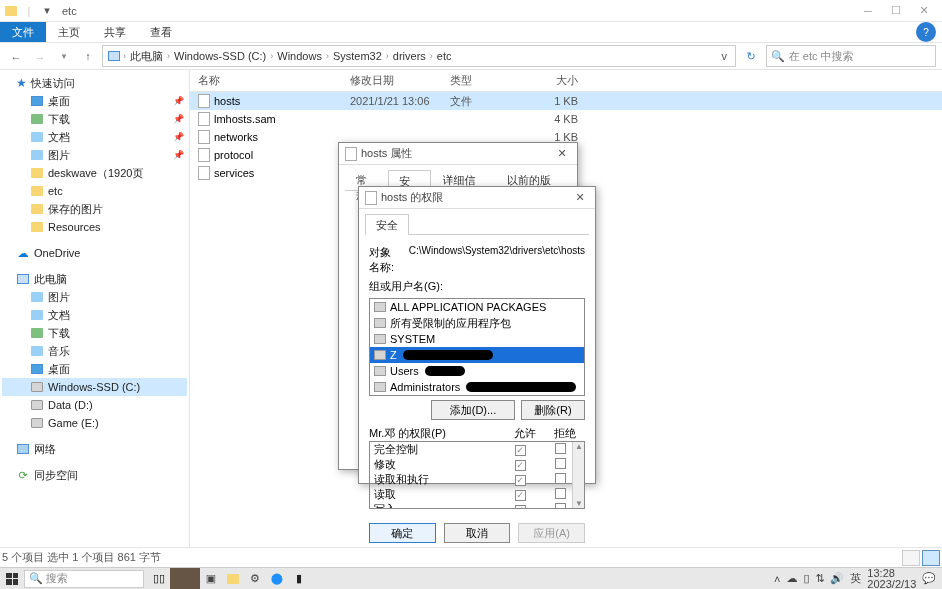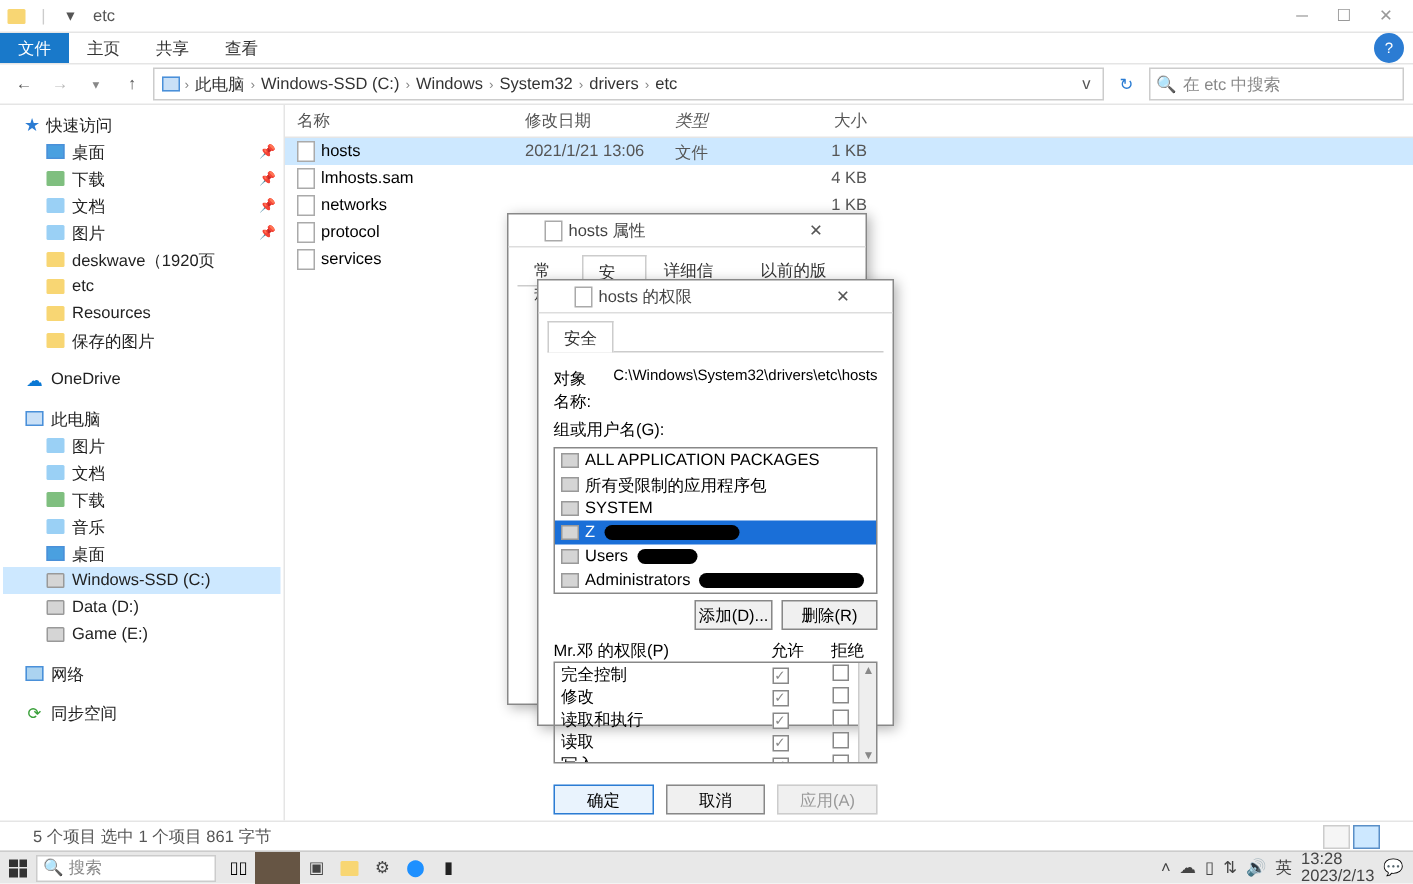--- a/index.html
+++ b/index.html
@@ -42,47 +42,47 @@
 .nt-sep { height: 8px; }
 .folder-ico { width: 12px; height: 10px; background: #f8d673; border-radius: 1px; }
 .disk-ico { width: 12px; height: 10px; background: #d5d5d5; border: 1px solid #999; border-radius: 1px; }
 .thispc-ico { width: 12px; height: 10px; background: #c9e0f7; border: 1px solid #4a90d9; }
 
 
 .filepane { flex: 1; position: relative; }
 .fl-header { display: flex; height: 22px; align-items: center; border-bottom: 1px solid #e5e5e5; color: #555; }
 .col-name { width: 160px; padding-left: 8px;}
 .col-date { width: 100px; }
-.col-type { width: 70px; font-style: italic; }
+.col-type { width: 70px; }
 .col-size { width: 70px; text-align: right; padding-right: 12px;}
 .fl-row { display: flex; height: 18px; align-items: center; }
 .fl-row.selected { background: #cde8ff; }
 .fl-row .fname { width: 160px; padding-left: 8px; display: flex; align-items: center; gap: 4px;}
 .fl-row .fdate { width: 100px; color: #555;}
 .fl-row .ftype { width: 70px; color: #555;}
 .fl-row .fsize { width: 70px; text-align: right; padding-right: 12px; color: #555;}
 .file-ico { width: 12px; height: 14px; background: #fff; border: 1px solid #aaa; }
 
 
-.statusbar { position: absolute; left: 0; right: 0; bottom: 22px; height: 20px; display: flex; align-items: center; padding: 0 22px; color: #555; border-top: 1px solid #e5e5e5; background: #fff; font-size: 10px;}
+.statusbar { position: absolute; left: 0; right: 0; bottom: 22px; height: 20px; display: flex; align-items: center; padding: 0 2px; color: #555; border-top: 1px solid #e5e5e5; background: #fff; font-size: 10px;}
 .statusbar .views { margin-left: auto; display: flex; gap: 2px; }
 .statusbar .view-btn { width: 18px; height: 16px; border: 1px solid #ccc; background: #f5f5f5;}
 .statusbar .view-btn.active { background: #cde8ff; border-color: #5a8fc7;}
 
 
 .taskbar { position: absolute; left:0; right:0; bottom:0; height: 22px; background: #e8e8e8; display: flex; align-items: center; border-top: 1px solid #ccc;}
 .taskbar .start { width: 24px; height:22px; display:flex; align-items:center; justify-content:center;}
 .taskbar .searchbox { width: 120px; height: 18px; background:#fff; border:1px solid #ccc; display:flex; align-items:center; padding:0 4px; color:#888; margin-right:4px;}
 .taskbar .ticon { width: 22px; height:22px; display:flex; align-items:center; justify-content:center;}
 .taskbar .tray { margin-left:auto; display:flex; align-items:center; gap:6px; padding-right:6px; color:#444;}
 .taskbar .clock { font-size:9px; text-align:left; line-height:1;}
 
 
 .dialog { position: absolute; background: #fff; border: 1px solid #888; box-shadow: 2px 2px 8px rgba(0,0,0,.3);}
-.dlg-title { height: 22px; display:flex; align-items:center; padding: 0 24px; color:#444; border-bottom:1px solid #ddd;}
+.dlg-title { height: 22px; display:flex; align-items:center; padding: 0 6px; color:#444; border-bottom:1px solid #ddd;}
 .dlg-title .close { margin-left:auto; width:18px; text-align:center; color:#555;}
 .dlg-tabs { display:flex; height:22px; border-bottom:1px solid #ccc; margin:4px 6px 0;}
 .dlg-tab { padding:3px 10px; border:1px solid transparent; border-bottom:none; color:#333;}
 .dlg-tab.active { border-color:#ccc; background:#fff; position:relative; top:1px;}
 .dlg-body { padding: 6px 10px; }
 .dlg-buttons { display:flex; gap:8px; justify-content:flex-end; padding:8px 10px;}
 .dlg-btn { width:70px; height:20px; border:1px solid #888; background:#f0f0f0; display:flex; align-items:center; justify-content:center;}
 .dlg-btn.primary { border-color:#2b7cd3; background:#e9f3fd;}
 .dlg-btn.disabled { color:#999; border-color:#ccc;}
 
@@ -214,27 +214,27 @@
     <div class="nt-item indent">
         <span class="nt-ico">
           <span class="folder-ico"></span>
         </span>
         <span>etc</span>
       </div>
     <div class="nt-item indent">
         <span class="nt-ico">
           <span class="folder-ico"></span>
         </span>
+        <span>保存的图片</span>
+      </div>
+    <div class="nt-item indent">
+        <span class="nt-ico">
+          <span class="folder-ico"></span>
+        </span>
         <span>Resources</span>
-      </div>
-    <div class="nt-item indent">
-        <span class="nt-ico">
-          <span class="folder-ico"></span>
-        </span>
-        <span>保存的图片</span>
       </div>
     <div class="nt-sep"></div>
     <div class="nt-item">
         <span class="nt-ico" style="color:#0a78d4;">☁</span>
         <span>OneDrive</span>
       </div>
     <div class="nt-sep"></div>
     <div class="nt-item">
         <span class="nt-ico">
           <span class="thispc-ico"></span>
@@ -408,21 +408,21 @@
               <span>Users</span>
               <span class="redact" style="width:40px; margin-left:2px;"></span>
             </div>
           <div class="prow">
               <span class="picon"></span>
               <span>Administrators</span>
               <span class="redact" style="width:110px; margin-left:2px;"></span>
             </div>
         </div>
         <div style="display:flex; gap:6px; justify-content:flex-end; margin-top:4px;">
-          <div class="dlg-btn" style="width:52px;">添加(D)...</div>
+          <div class="dlg-btn" style="width:84px;">添加(D)...</div>
           <div class="dlg-btn" style="width:64px;">删除(R)</div>
         </div>
         <div class="perm-header">
           <div class="pname">Mr.邓 的权限(P)</div>
           <div class="pcol">允许</div>
           <div class="pcol">拒绝</div>
         </div>
         <div class="perm-list">
           <div class="perm-row">
               <div class="pr-name">完全控制</div>

